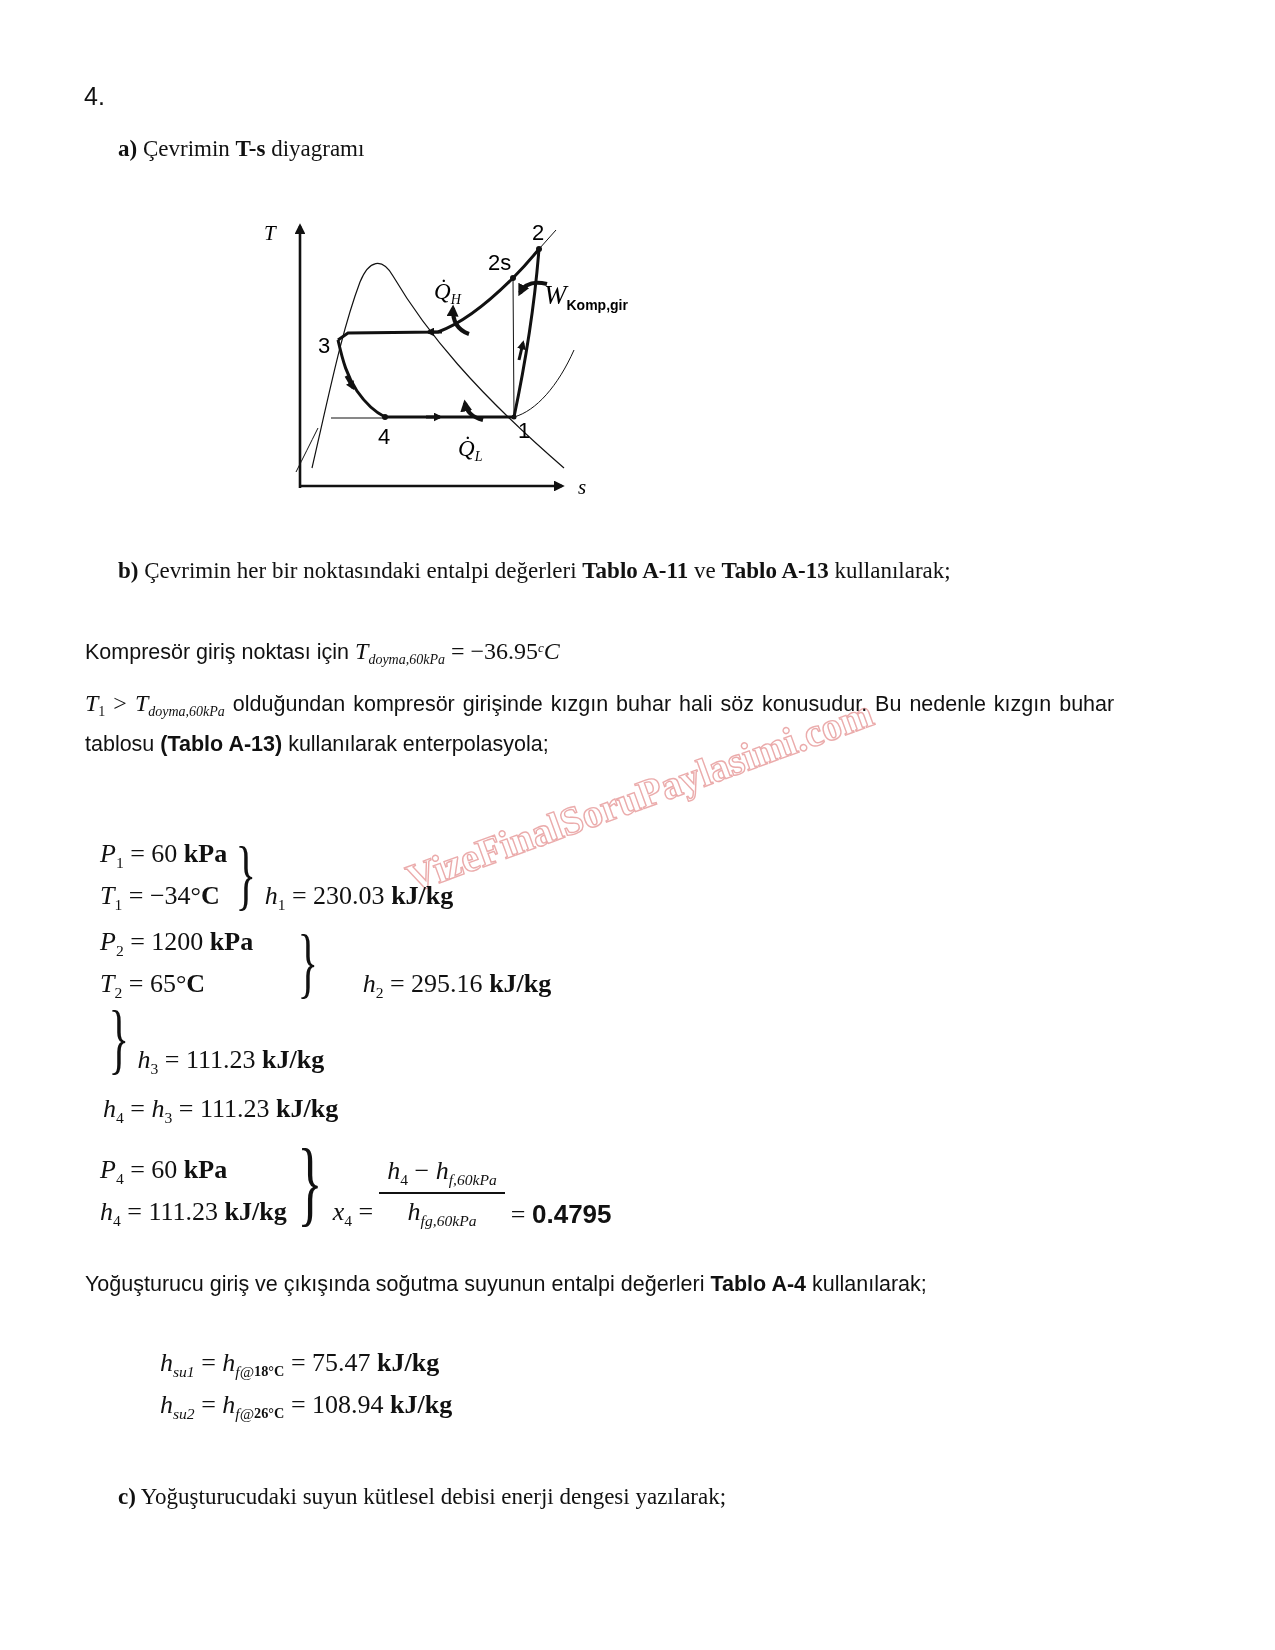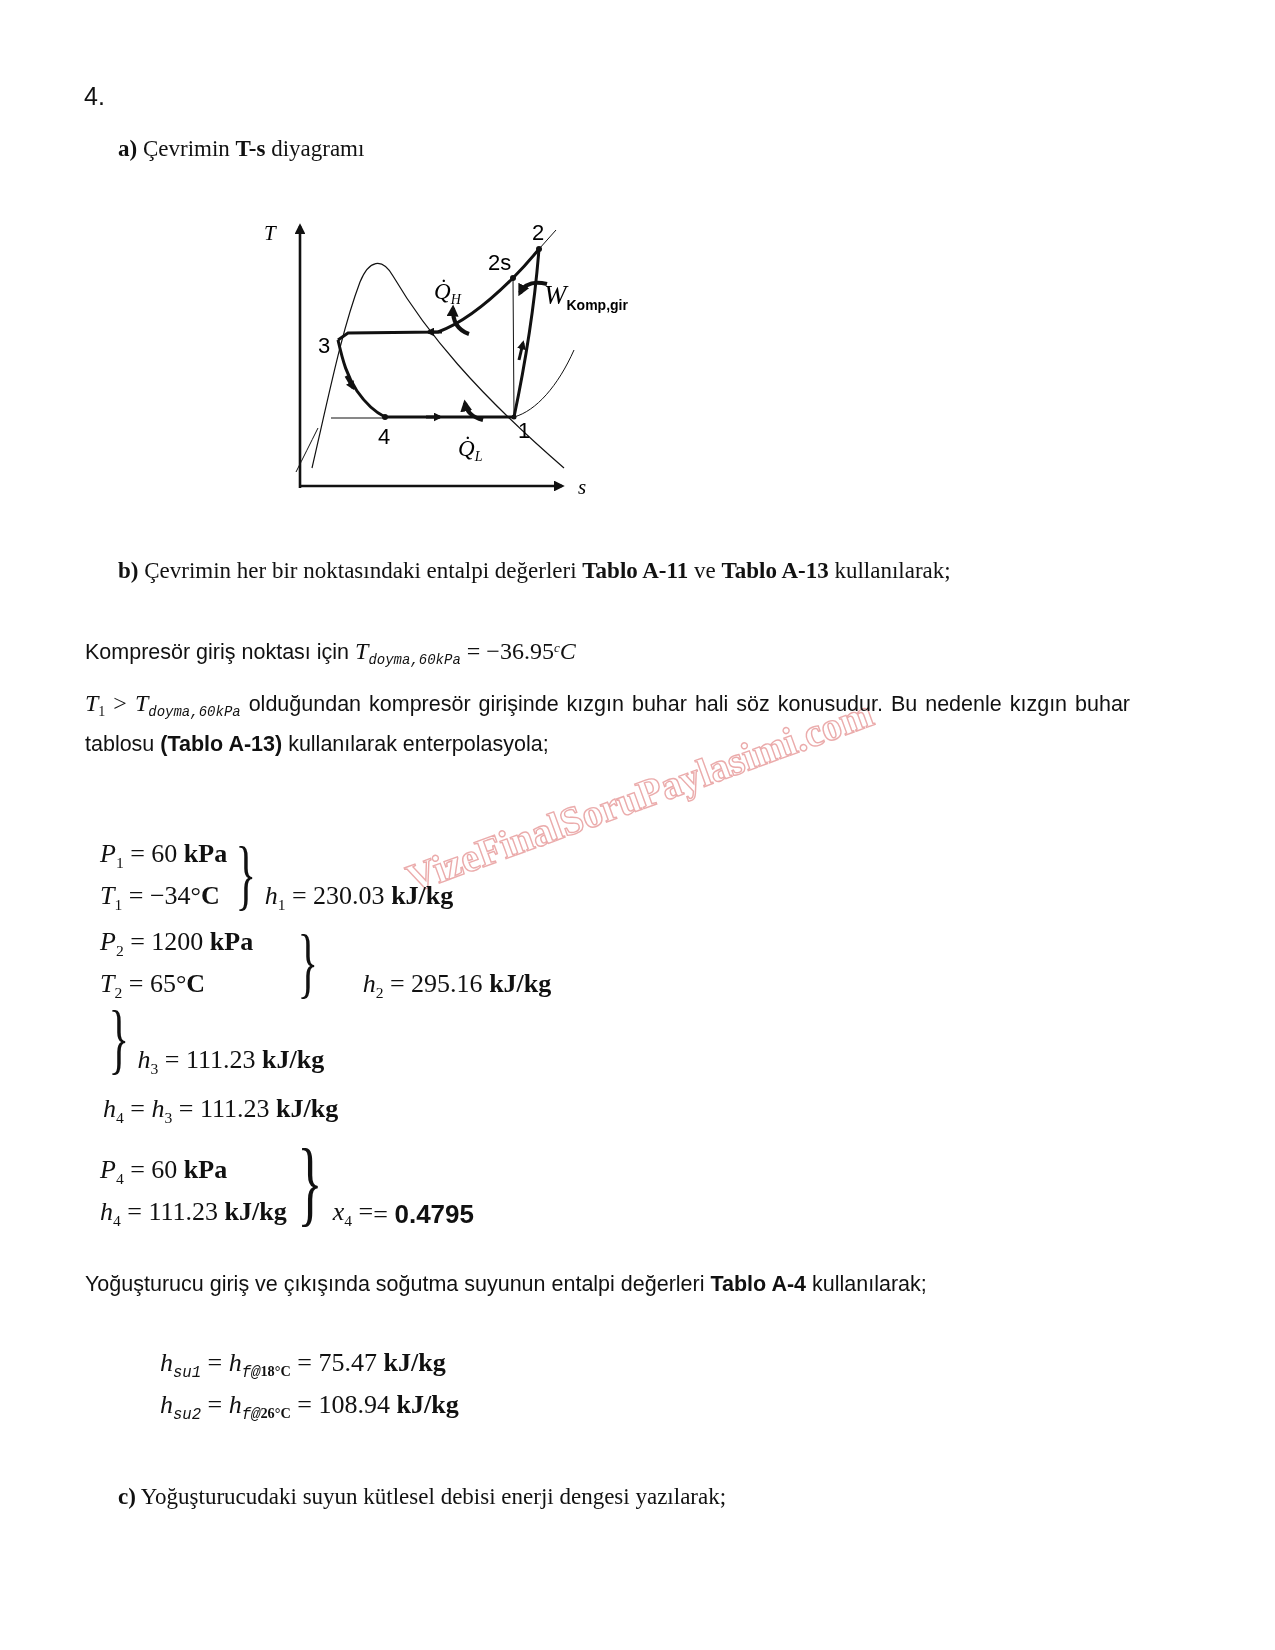--- a/index.html
+++ b/index.html
@@ -8,21 +8,21 @@
     font-family:"Liberation Serif", serif; color:#111; overflow:hidden; margin:0 auto;
   }
   .abs{position:absolute;}
   .z1{z-index:2;}
 
   
   .tk-n{font-family:"Liberation Serif",serif;}
   .tk-b{font-family:"Liberation Serif",serif; font-weight:bold;}
   .tk-i{font-family:"Liberation Serif",serif; font-style:italic;}
   .tk-sub{font-family:"Liberation Serif",serif; font-size:0.60em; vertical-align:-0.38em;}
-  .tk-subi{font-family:Liberation Mono, monospace; font-size:0.60em; vertical-align:-0.38em; font-style:italic;}
+  .tk-subi{font-family:Liberation Serif, serif; font-size:0.60em; vertical-align:-0.38em; font-style:italic;}
   .tk-subb{font-family:"Liberation Serif",serif; font-size:0.55em; vertical-align:-0.38em; font-weight:bold;}
   .tk-supi{font-family:"Liberation Serif",serif; font-size:0.55em; vertical-align:0.55em; font-style:italic;}
   .tk-t{font-family:"Liberation Sans",sans-serif;margin-top:7px;}
   .tk-tb{font-family:"Liberation Sans",sans-serif; font-weight:bold;}
   .tk-bsans{font-family:"Liberation Sans",sans-serif; font-weight:bold;}
 
   #item-number{left:84px; top:82px; font-family:"Liberation Sans",sans-serif; font-size:25px;}
   #section-a{left:118px; top:136px; font-size:23px;}
   #section-b{left:118px; top:558px; font-size:23px;}
   #section-c{left:118px; top:1484px; font-size:23px;text-align:center;}
@@ -176,20 +176,24 @@
 
   <div id="eq-h4" class="abs z1"><span class="tk-i">h</span><span class="tk-sub">4</span><span class="tk-n"> = </span><span class="tk-i">h</span><span class="tk-sub">3</span><span class="tk-n"> = 111.23 </span><span class="tk-b">kJ/kg</span></div>
 
   <div id="eq4" class="abs z1 eq">
     <div class="eq-col">
       <span><span class="tk-i">P</span><span class="tk-sub">4</span><span class="tk-n"> = 60 </span><span class="tk-b">kPa</span></span>
       <span><span class="tk-i">h</span><span class="tk-sub">4</span><span class="tk-n"> = 111.23 </span><span class="tk-b">kJ/kg</span></span>
     </div>
     <span class="brace brace-big">}</span>
     <span class="eq-res"><span class="tk-i">x</span><span class="tk-sub">4</span><span class="tk-n"> = </span></span>
+    <span class="frac">
+      <span class="num"><span class="tk-i">h</span><span class="tk-sub">4</span><span class="tk-n"> − </span><span class="tk-i">h</span><span class="tk-subi">f,60kPa</span></span>
+      <span class="den"><span class="tk-i">h</span><span class="tk-subi">fg,60kPa</span></span>
+    </span>
     <span><span class="tk-n"> = </span><span class="tk-bsans">0.4795</span></span>
   </div>
 
   <div id="para-yogusturucu" class="abs z1"><span class="tk-t">Yoğuşturucu giriş ve çıkışında soğutma suyunun entalpi değerleri </span><span class="tk-tb">Tablo A-4</span><span class="tk-t"> kullanılarak;</span></div>
 
   <div id="eq-hsu1" class="abs z1"><span class="tk-i">h</span><span class="tk-subi">su1</span><span class="tk-n"> = </span><span class="tk-i">h</span><span class="tk-subi">f@</span><span class="tk-subb">18°C</span><span class="tk-n"> = 75.47 </span><span class="tk-b">kJ/kg</span></div>
   <div id="eq-hsu2" class="abs z1"><span class="tk-i">h</span><span class="tk-subi">su2</span><span class="tk-n"> = </span><span class="tk-i">h</span><span class="tk-subi">f@</span><span class="tk-subb">26°C</span><span class="tk-n"> = 108.94 </span><span class="tk-b">kJ/kg</span></div>
 
   <div id="section-c" class="abs z1"><span class="tk-b">c)</span><span class="tk-n">  Yoğuşturucudaki suyun kütlesel debisi enerji dengesi yazılarak;</span></div>
 

